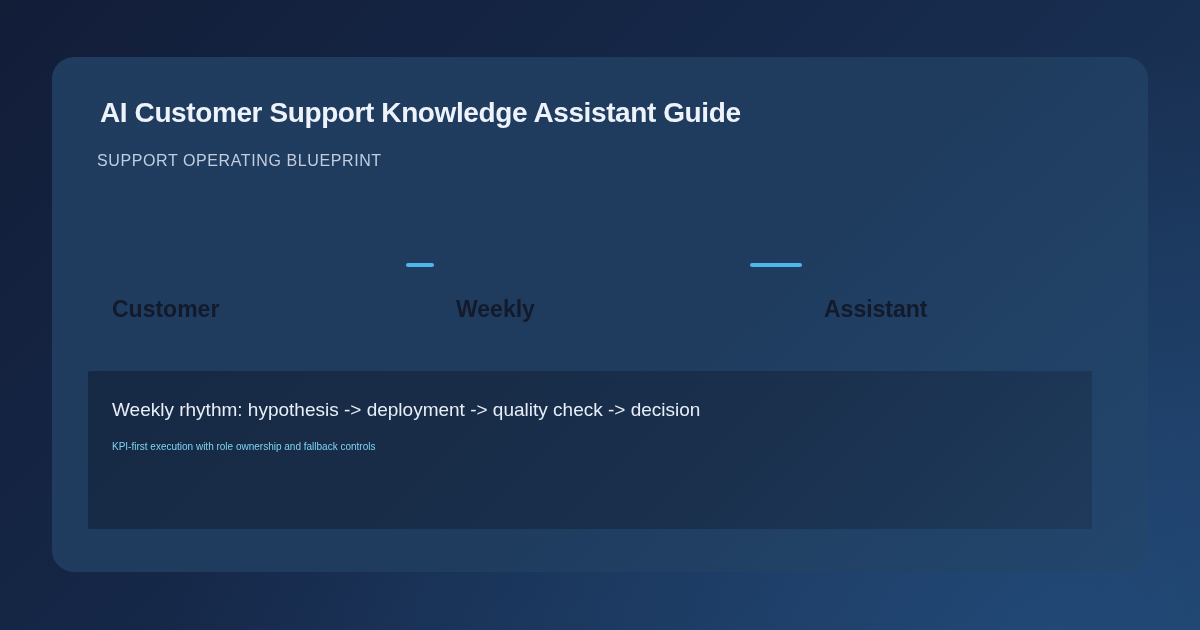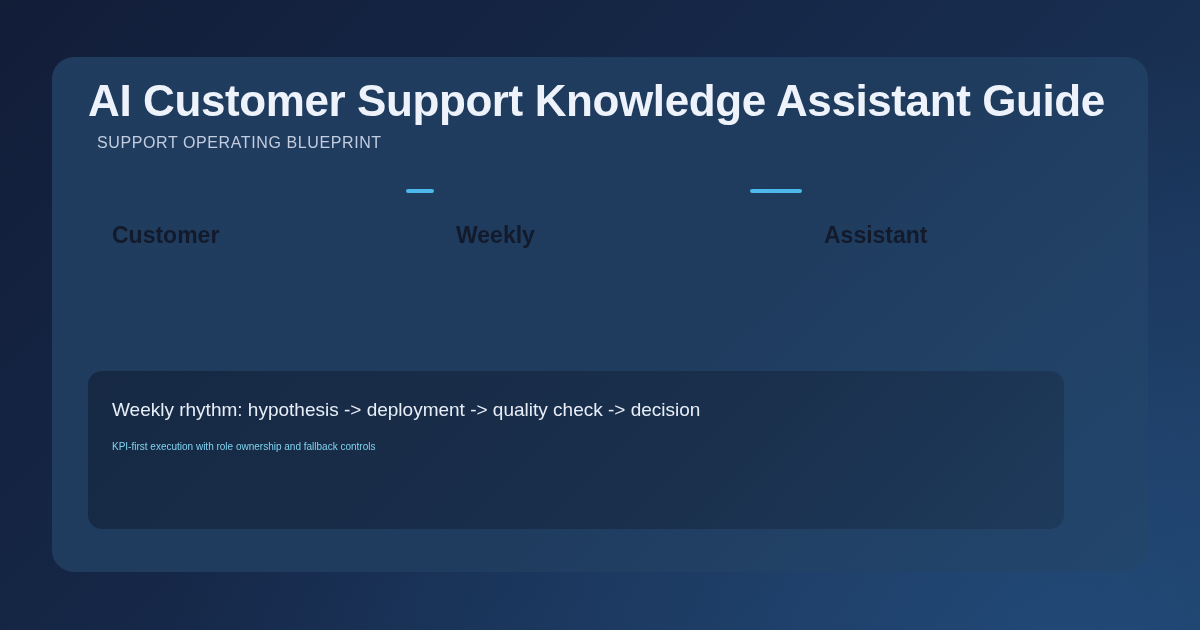--- a/index.html
+++ b/index.html
@@ -35,22 +35,22 @@
   }
 
   
   .header {
     position: absolute;
     left: 36px;
     top: 18px;
     width: 1020px;
   }
   .page-title {
-    margin: 0;
-    font-size: 44px;
+    margin: 12px;
+    font-size: 28px;
     line-height: 52px;
     font-weight: bold;
     letter-spacing: -0.4px;
     color: #eef3fb;
     white-space: nowrap;
   }
   .page-subtitle {
     margin: 6px 0 0 9px;
     font-size: 16px;
     line-height: 20px;
@@ -62,21 +62,21 @@
   }
 
   
   .stage-row {
     position: absolute;
     left: 36px;
     top: 134px;
     width: 1032px;
     height: 148px;
     display: flex;
-    align-items: flex-start;
+    align-items: center;
   }
   .stage-card {
     flex: 1 1 0;
     background: #f4f6f8;
     border-radius: 12px;
     box-shadow: 0 2px 10px rgba(5,12,25,0.28);
     position: relative;
     z-index: 2;
   }
   .stage-label {
@@ -106,22 +106,23 @@
     border-radius: 2px;
   }
 
   
   .note-panel {
     position: absolute;
     left: 36px;
     top: 314px;
     width: 976px;
     height: 158px;
-    border-radius: 14px;
+    border-radius: 2px;
     background: linear-gradient(135deg, rgba(22,40,66,0.95) 0%, rgba(25,46,74,0.92) 60%, rgba(30,57,90,0.9) 100%);
+    padding-left: 28px;
   }
   .note-headline {
     position: absolute;
     left: 24px;
     top: 27px;
     font-size: 19px;
     line-height: 24px;
     font-weight: normal;
     color: #e8eef8;
     white-space: nowrap;

